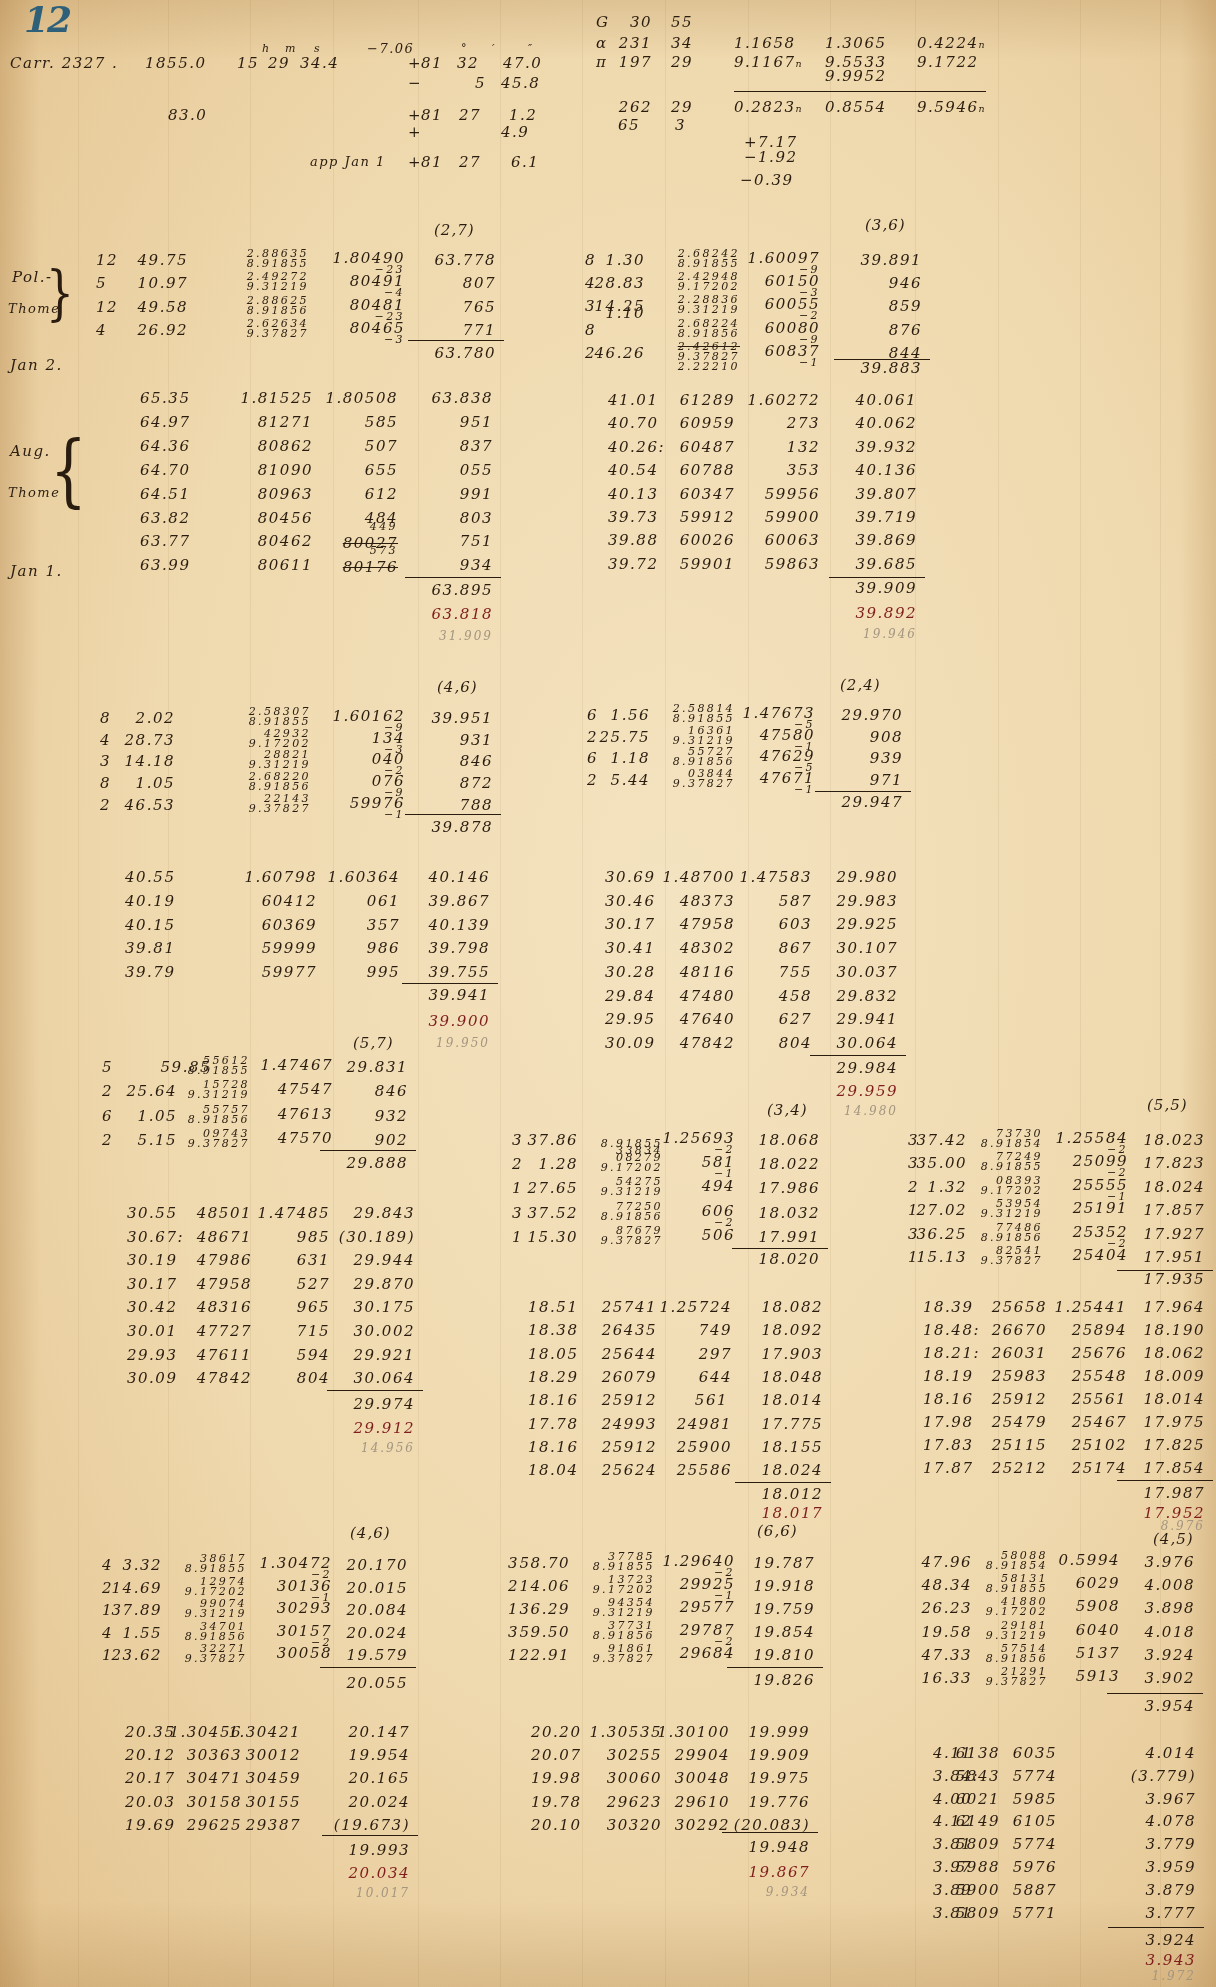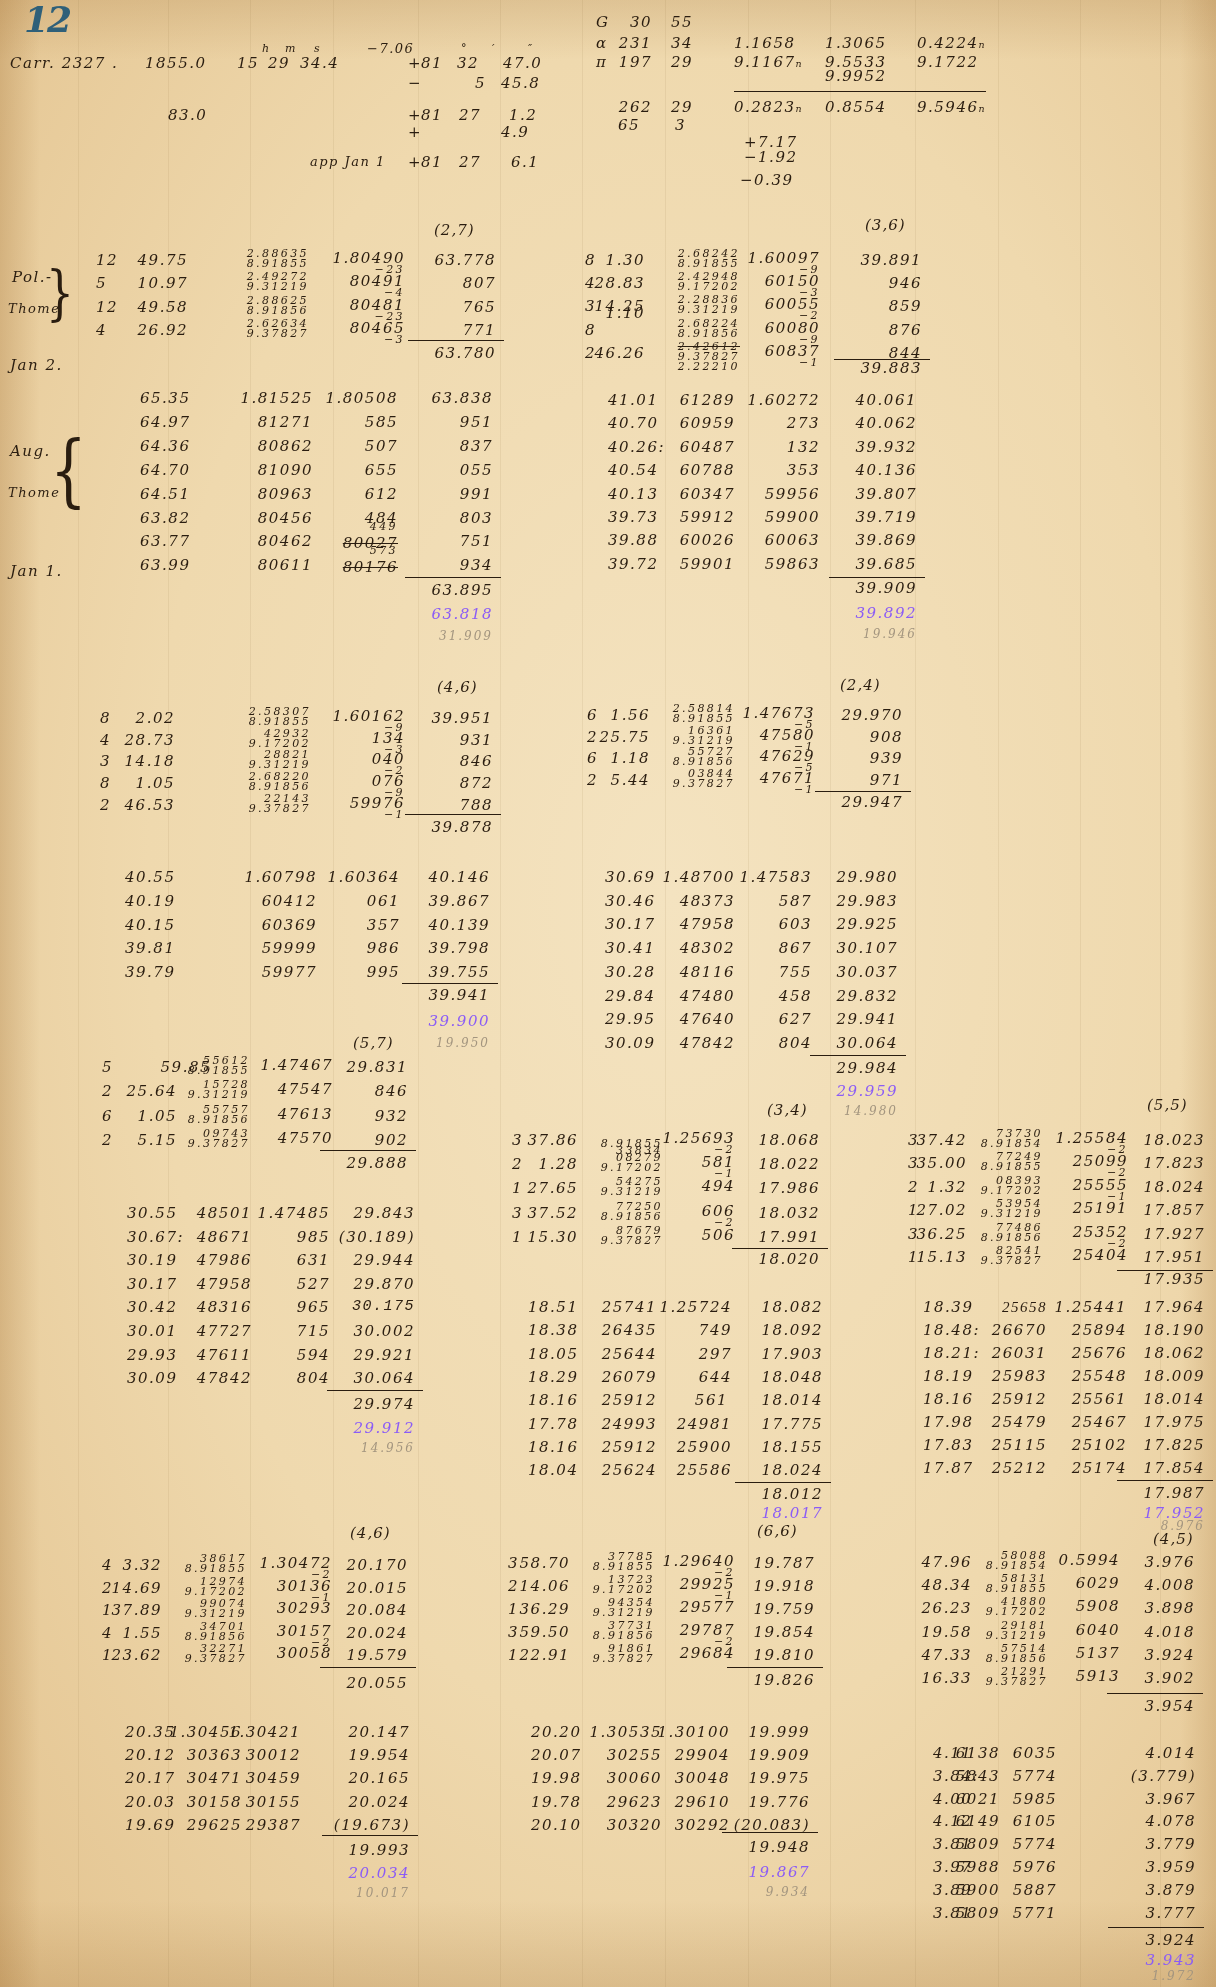--- a/index.html
+++ b/index.html
@@ -10,21 +10,21 @@
       linear-gradient(180deg, rgba(150,100,40,0.18) 0px, rgba(150,100,40,0) 60px, rgba(150,100,40,0) 1900px, rgba(150,100,40,0.2) 1987px),
       radial-gradient(ellipse at 55% 45%, #f4e3c0 0%, #efd9ae 55%, #e3c38f 100%);
     font-family:"DejaVu Serif", serif;
     font-style:italic;
     color:#2a1d10;
   }
   .vline { position:absolute; top:0; height:1987px; width:1px; background:rgba(140,105,60,0.10); }
   .t { position:absolute; font-size:15px; line-height:18px; white-space:nowrap; letter-spacing:1.5px; }
   .s { font-size:11px; line-height:10px; letter-spacing:2.4px; }
   .lbl { font-size:15px; letter-spacing:1px; }
-  .red { color:#8b5cf6; }
+  .red { color:#7f1d1d; }
   .gray { color:#a3957f; font-size:12px; letter-spacing:2px; }
   .struck { text-decoration:line-through; }
   .rule { position:absolute; height:0; border-top:1.6px solid #2a1d10; }
   .block { position:absolute; left:0; top:0; width:1216px; height:1987px; pointer-events:none; }
   .pagenum { position:absolute; left:24px; top:-2px; font-size:36px; font-weight:bold; color:#2f6079; letter-spacing:-2px; }
   .sup { font-size:11px; }
   .brace { position:absolute; font-style:normal; color:#2a1d10; }
   .note { font-family:"DejaVu Serif", serif; }
 </style>
 </head>
@@ -684,21 +684,21 @@
     <div>
       <span class="t " style="top: 1275px; left: 127px;">30.17</span>
       <span class="t " style="top: 1275px; right: 964px;">47958</span>
       <span class="t " style="top: 1275px; right: 886px;">527</span>
       <span class="t " style="top: 1275px; right: 801px;">29.870</span>
     </div>
     <div>
       <span class="t " style="top: 1298px; left: 127px;">30.42</span>
       <span class="t " style="top: 1298px; right: 964px;">48316</span>
       <span class="t " style="top: 1298px; right: 886px;">965</span>
-      <span class="t " style="top: 1298px; right: 801px; font-family: Liberation Mono, monospace;">30.175</span>
+      <span class="t " style="top: 1298px; right: 801px;">30.175</span>
     </div>
     <div>
       <span class="t " style="top: 1322px; left: 127px;">30.01</span>
       <span class="t " style="top: 1322px; right: 964px;">47727</span>
       <span class="t " style="top: 1322px; right: 886px;">715</span>
       <span class="t " style="top: 1322px; right: 801px;">30.002</span>
     </div>
     <div>
       <span class="t " style="top: 1346px; left: 127px;">29.93</span>
       <span class="t " style="top: 1346px; right: 964px;">47611</span>
@@ -765,21 +765,21 @@
       <span class="t " style="top: 1461px; right: 484px;">25586</span>
       <span class="t " style="top: 1461px; right: 393px;">18.024</span>
     </div>
     <div class="rule" style="left: 735px; width: 96px; top: 1482px;"></div>
     <span class="t " style="top: 1485px; right: 393px;">18.012</span>
     <span class="t red" style="top: 1504px; right: 393px;">18.017</span>
   </div>
 <div class="block">
     <div>
       <span class="t " style="top: 1298px; left: 923px;">18.39</span>
-      <span class="t " style="top: 1298px; right: 169px; font-family: Liberation Serif, serif;">25658</span>
+      <span class="t " style="top: 1298px; right: 169px;">25658</span>
       <span class="t " style="top: 1298px; right: 89px;">1.25441</span>
       <span class="t " style="top: 1298px; right: 11px;">17.964</span>
     </div>
     <div>
       <span class="t " style="top: 1321px; left: 923px;">18.48:</span>
       <span class="t " style="top: 1321px; right: 169px;">26670</span>
       <span class="t " style="top: 1321px; right: 89px;">25894</span>
       <span class="t " style="top: 1321px; right: 11px;">18.190</span>
     </div>
     <div>

